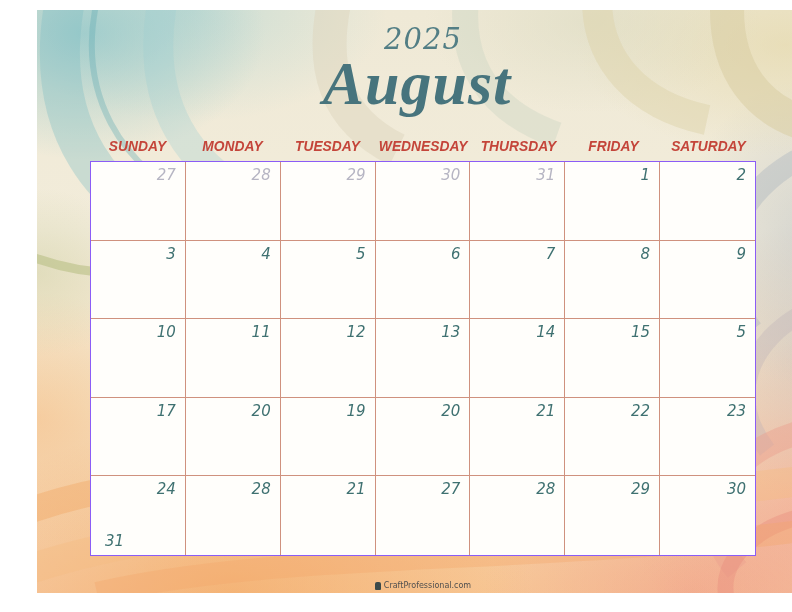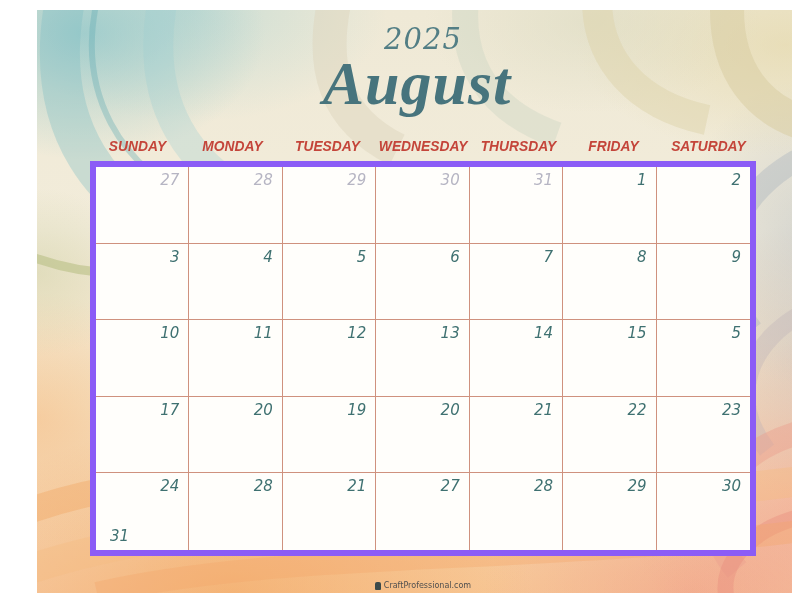--- a/index.html
+++ b/index.html
@@ -46,21 +46,21 @@
   .wd {
     flex:1; text-align:center;
     font-family:"Liberation Sans", sans-serif;
     font-weight:bold; font-style:italic; font-size:15px;
     color:#c4453a; transform:scaleX(0.92);
   }
 
   .grid {
     position:absolute; left:63px; top:161px; width:666px; height:395px;
     display:grid; grid-template-columns:repeat(7,1fr); grid-template-rows:repeat(5,1fr);
-    background:#fffefb; border:6px solid #8b5cf6;
+    background:#fffefb; border:1px solid #8b5cf6;
   }
   .cell { position:relative; border-right:1px solid #cf917e; border-bottom:1px solid #cf917e; }
   .cell:nth-child(7n) { border-right:none; }
   .cell:nth-last-child(-n+7) { border-bottom:none; }
   .day {
     position:absolute; top:4px; right:9px;
     font-family:"DejaVu Sans", sans-serif; font-style:italic;
     font-size:15px; color:#3f7171;
   }
   .day.muted { color:#b6b5c3; }

